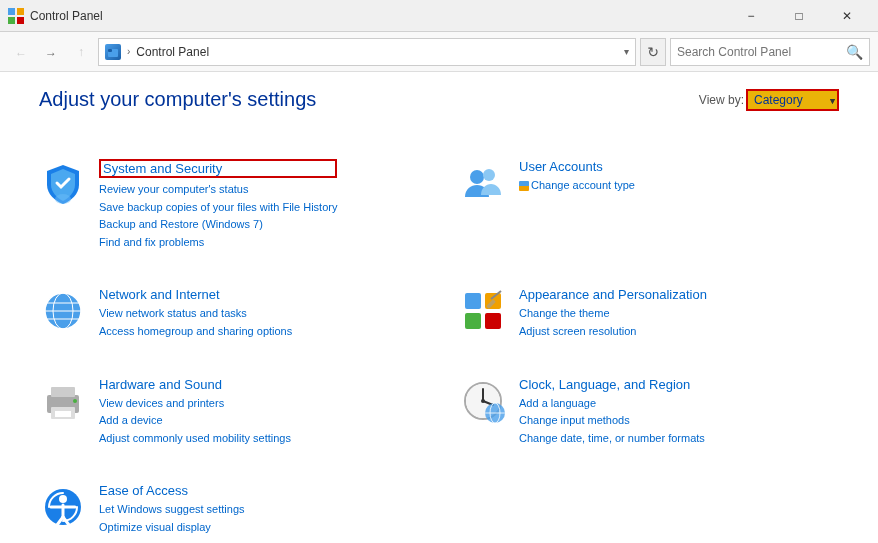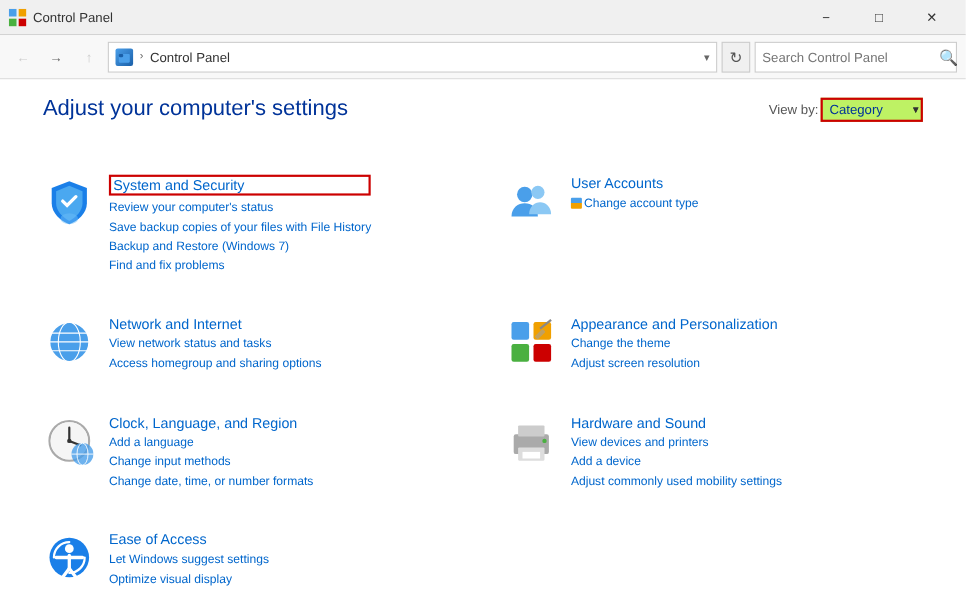--- a/index.html
+++ b/index.html
@@ -118,21 +118,21 @@
       cursor: pointer;
       color: #555;
       font-size: 14px;
     }
     .search-wrap {
       height: 28px;
       border: 1px solid #ccc;
       background: #fff;
       display: flex;
       align-items: center;
-      width: 184px;
+      width: 200px;
     }
     .search-input {
       flex: 1;
       border: none;
       outline: none;
       font-size: 12px;
       padding: 0 6px;
       color: #aaa;
       background: transparent;
     }
@@ -296,21 +296,21 @@
     <button class="search-btn">🔍</button>
   </div>
 </div>
 
 <div class="main-content">
   <div class="page-header">
     <h1 class="page-title">Adjust your computer's settings</h1>
     <div class="view-by">
       <span class="view-by-label">View by:</span>
       <div class="view-by-select-wrap">
-        <select class="view-by-select" style="border: 2px solid #cc0000; padding: 2px 20px 2px 6px; font-size: 12px; color: #003399; background: #bef264; cursor: pointer; appearance: none;">
+        <select class="view-by-select" style="border: 2px solid #cc0000; padding: 2px 20px 2px 6px; font-size: 12px; color: #003399; background: #eab308; cursor: pointer; appearance: none;">
           <option>Category</option>
           <option>Large icons</option>
           <option>Small icons</option>
         </select>
         <span style="position:absolute;right:4px;top:50%;transform:translateY(-50%);pointer-events:none;font-size:10px;color:#333;">▾</span>
       </div>
     </div>
   </div>
 
   <div class="categories-grid">
@@ -391,60 +391,60 @@
         <div class="category-title">Appearance and Personalization</div>
         <a class="category-link">Change the theme</a>
         <a class="category-link">Adjust screen resolution</a>
       </div>
     </div>
 
     <div class="category-item">
       <div class="category-icon">
         <svg width="44" height="44" viewBox="0 0 44 44">
 
+          <rect x="6" y="16" width="32" height="18" rx="2" fill="#aaa"></rect>
+          <rect x="10" y="8" width="24" height="10" rx="1" fill="#ccc"></rect>
+          <rect x="10" y="28" width="24" height="12" rx="1" fill="#ddd"></rect>
+          <rect x="14" y="32" width="16" height="6" fill="white"></rect>
+
+          <circle cx="34" cy="22" r="2" fill="#4ab040"></circle>
+        </svg>
+      </div>
+      <div class="category-text">
+        <div class="category-title">Hardware and Sound</div>
+        <a class="category-link">View devices and printers</a>
+        <a class="category-link">Add a device</a>
+        <a class="category-link">Adjust commonly used mobility settings</a>
+      </div>
+    </div>
+
+    <div class="category-item">
+      <div class="category-icon">
+        <svg width="44" height="44" viewBox="0 0 44 44">
+
           <circle cx="22" cy="22" r="18" fill="white" stroke="#aaa" stroke-width="2"></circle>
           <circle cx="22" cy="22" r="17" fill="#f5f5f5"></circle>
 
           <line x1="22" y1="22" x2="22" y2="10" stroke="#333" stroke-width="2" stroke-linecap="round"></line>
           <line x1="22" y1="22" x2="32" y2="26" stroke="#333" stroke-width="2" stroke-linecap="round"></line>
           <circle cx="22" cy="22" r="2" fill="#333"></circle>
 
           <circle cx="34" cy="34" r="10" fill="#4a9fea" opacity="0.8"></circle>
           <ellipse cx="34" cy="34" rx="5" ry="10" fill="none" stroke="white" stroke-width="0.8"></ellipse>
           <line x1="24" y1="34" x2="44" y2="34" stroke="white" stroke-width="0.8"></line>
         </svg>
       </div>
       <div class="category-text">
         <div class="category-title">Clock, Language, and Region</div>
         <a class="category-link">Add a language</a>
         <a class="category-link">Change input methods</a>
         <a class="category-link">Change date, time, or number formats</a>
       </div>
     </div>
 
-    <div class="category-item">
-      <div class="category-icon">
-        <svg width="44" height="44" viewBox="0 0 44 44">
-
-          <rect x="6" y="16" width="32" height="18" rx="2" fill="#aaa"></rect>
-          <rect x="10" y="8" width="24" height="10" rx="1" fill="#ccc"></rect>
-          <rect x="10" y="28" width="24" height="12" rx="1" fill="#ddd"></rect>
-          <rect x="14" y="32" width="16" height="6" fill="white"></rect>
-
-          <circle cx="34" cy="22" r="2" fill="#4ab040"></circle>
-        </svg>
-      </div>
-      <div class="category-text">
-        <div class="category-title">Hardware and Sound</div>
-        <a class="category-link">View devices and printers</a>
-        <a class="category-link">Add a device</a>
-        <a class="category-link">Adjust commonly used mobility settings</a>
-      </div>
-    </div>
-
 
     <div class="category-item">
       <div class="category-icon">
         <svg width="44" height="44" viewBox="0 0 44 44">
 
           <circle cx="22" cy="22" r="18" fill="#1a7fe8"></circle>
 
           <circle cx="22" cy="14" r="4" fill="white"></circle>
 
           <line x1="10" y1="22" x2="34" y2="22" stroke="white" stroke-width="3" stroke-linecap="round"></line>

